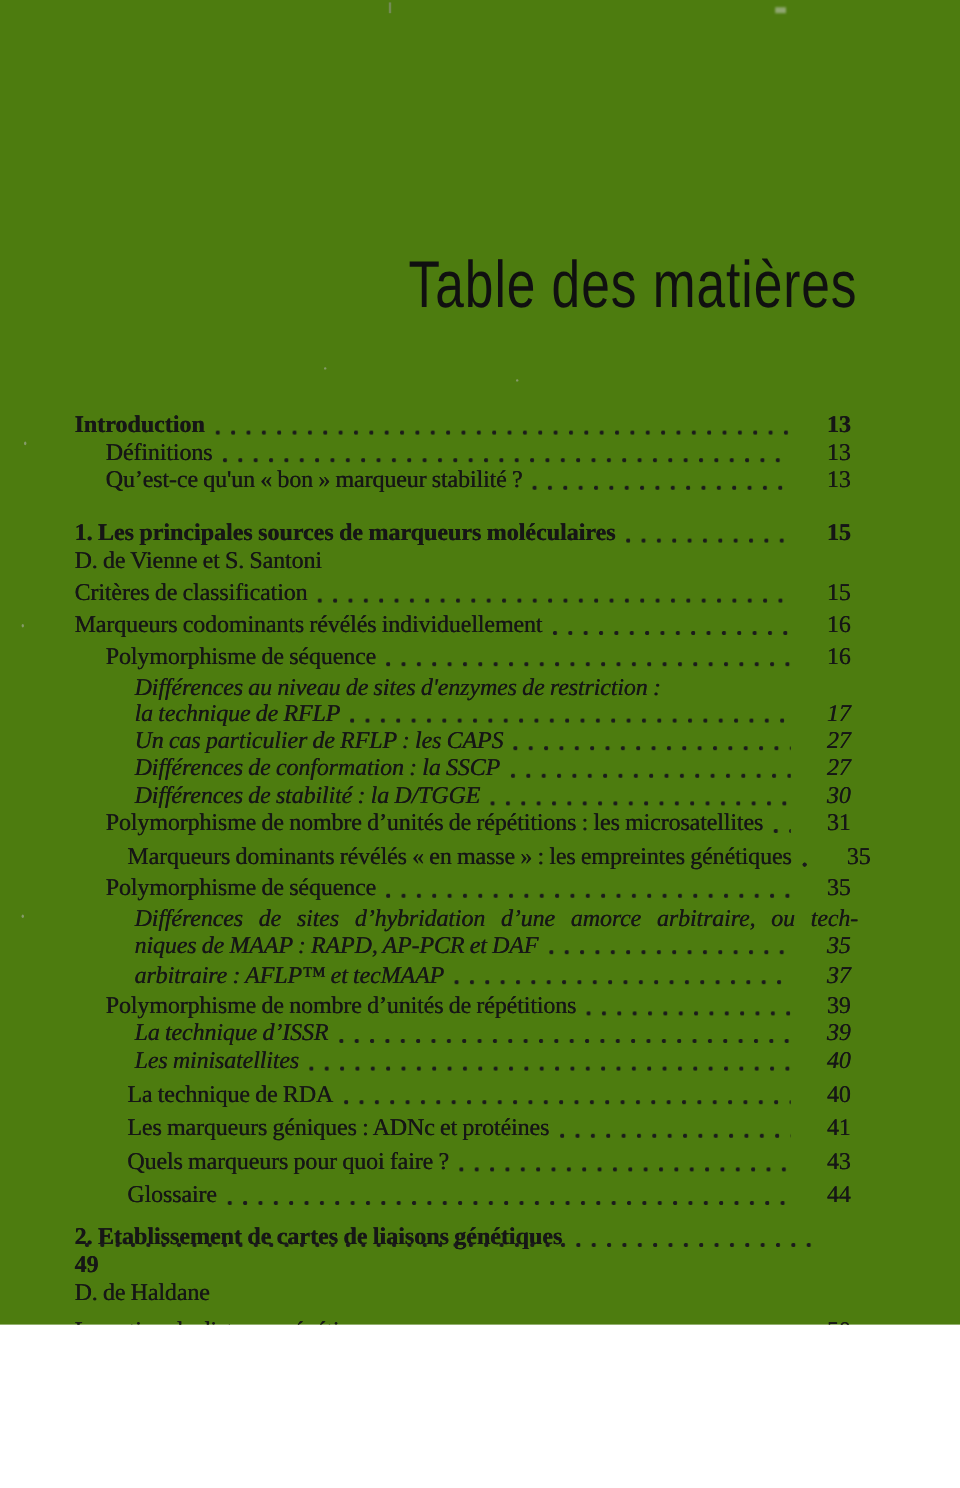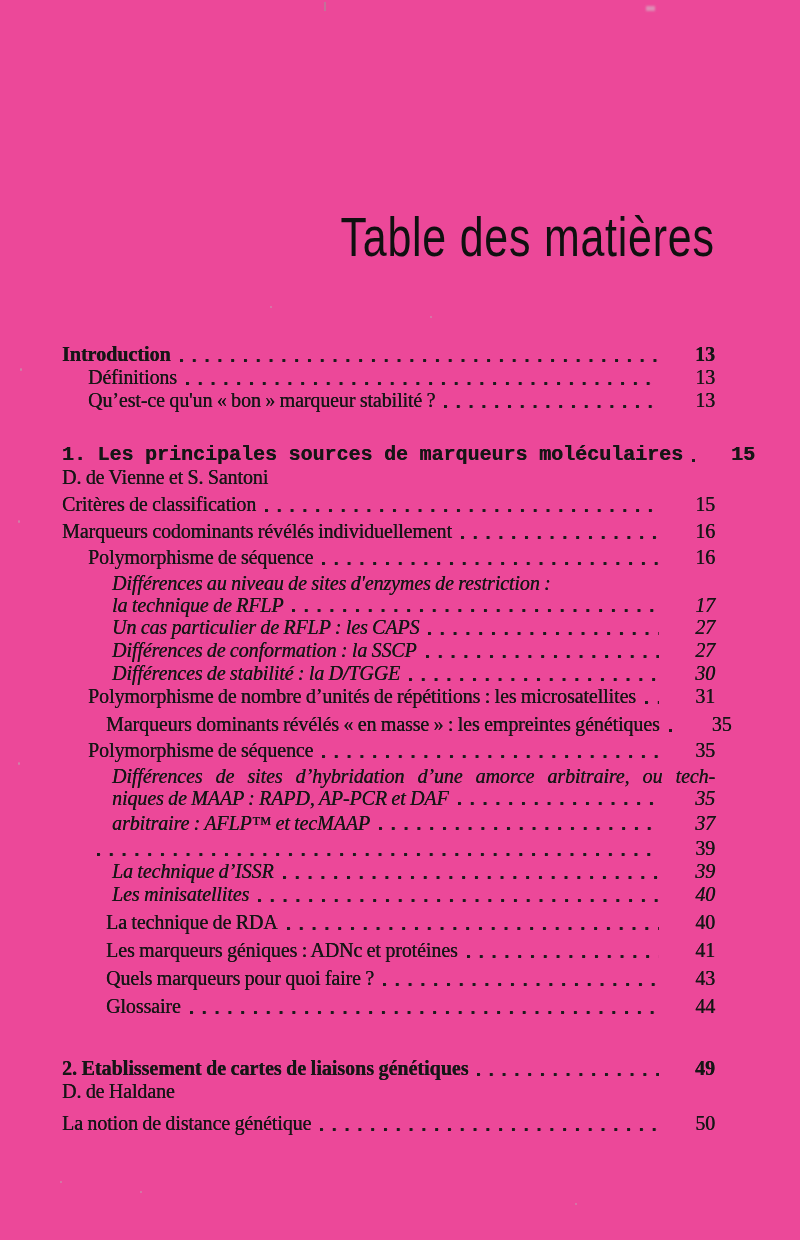--- a/index.html
+++ b/index.html
@@ -1,19 +1,19 @@
 <!DOCTYPE html>
 <html lang="fr"><head>
 <meta charset="utf-8">
 <style>
   html,body{margin:0;padding:0;background:#ffffff;}
   .page{
     position:relative;
-    width:800px;height:1240px;
-    background:#ec4899;
+    width:800px;height:1104px;
+    background:#4d7c0f;
     overflow:hidden;
     color:#161616;
     font-family:"Liberation Serif","DejaVu Serif",serif;
     -webkit-font-smoothing:antialiased;
   }
   
   .title{
     position:absolute;
     top:210px;right:85px;
     margin:0;
@@ -40,35 +40,35 @@
   .row{display:flex;line-height:23px;}
   .row .t{white-space:nowrap;flex:0 0 auto;}
   .leader{flex:1 1 auto;min-width:10px;position:relative;margin:0 30px 0 6px;}
   .leader::after{
     content:"";
     position:absolute;left:2px;right:0;bottom:3px;height:5px;
     background-image:radial-gradient(circle at 2.5px 2.5px, #1b1b1b 1.55px, rgba(0,0,0,0) 2px);
     background-size:12.8px 5px;
     background-repeat:repeat-x;
   }
-  .pg{flex:0 0 auto;width:26px;text-align:right;}
+  .pg{flex:0 0 auto;width:26px;text-align:left;}
   .i0{padding-left:0;}
   .i1{padding-left:26px;}
   .i2{padding-left:50px;}
   .bold{font-weight:700;letter-spacing:0;}
   .it{font-style:italic;}
   .block .l1{line-height:22px;}
   .block .row{line-height:22px;}
   .l1.just{text-align:justify;text-align-last:justify;}
   .g-xs{margin-top:3px;}
   .g-sm{margin-top:4px;}
   .g-md{margin-top:5px;margin-left:44px;}
   .g-lg{margin-top:9px;}
-  .g-xl{margin-top:39px;}
-  .g-xxl{margin-top:31px;font-family:Liberation Mono, monospace;}
+  .g-xl{margin-top:12px;flex-direction:column;}
+  .g-xxl{margin-top:21px;}
   
   .speck{position:absolute;background:#b5b5b5;border-radius:50%;opacity:.55;}
   .tick{position:absolute;background:#9a9a9a;opacity:.5;}
   .smudge{position:absolute;background:#d2d2d2;opacity:.5;filter:blur(1px);}
 </style>
 </head>
 <body>
 
 <div class="page">
   <h1 class="title">Table des matières</h1>
@@ -159,20 +159,21 @@
         </div>
       </div>
       <div class="block i2 g-xs it">
         <div class="row">
           <span class="t">arbitraire : AFLP™ et tecMAAP</span>
           <span class="leader"></span>
           <span class="pg">37</span>
         </div>
       </div>
       <div class="row i1 g-xs">
+        <span class="t">Polymorphisme de nombre d’unités de répétitions</span>
         <span class="leader"></span>
         <span class="pg">39</span>
       </div>
       <div class="row i2 it">
         <span class="t">La technique d’ISSR</span>
         <span class="leader"></span>
         <span class="pg">39</span>
       </div>
       <div class="row i2 it">
         <span class="t">Les minisatellites</span>

